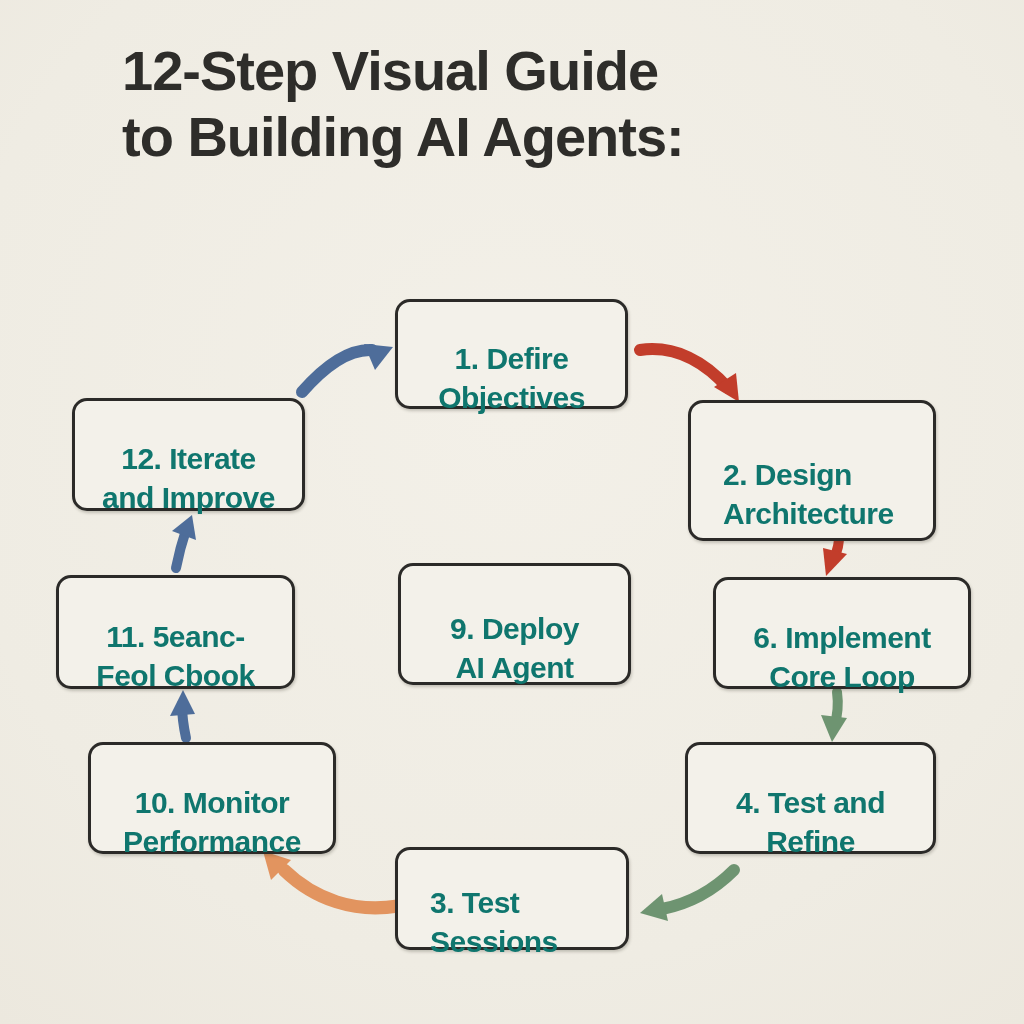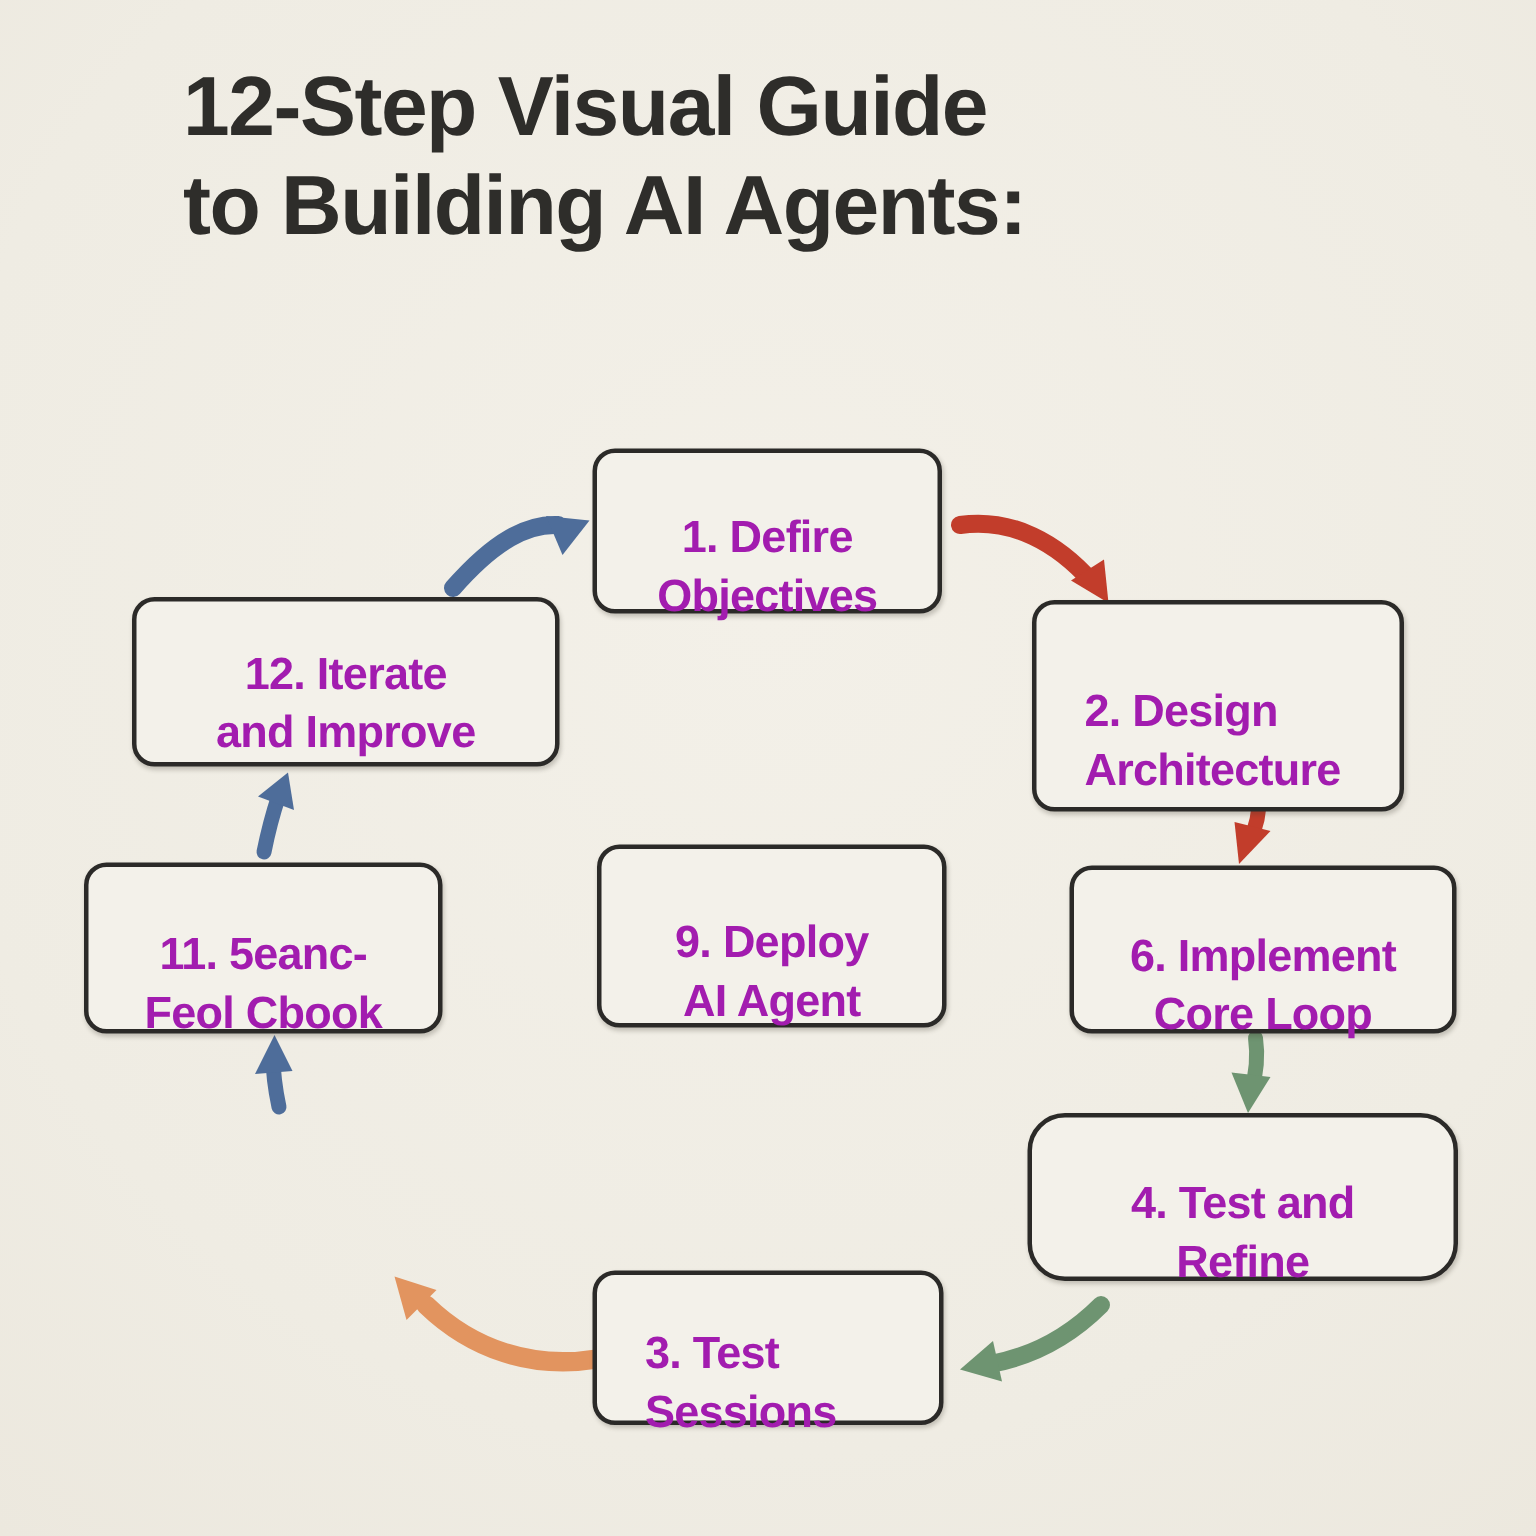--- a/index.html
+++ b/index.html
@@ -42,21 +42,21 @@
     border: 3px solid #2b2a28;
     border-radius: 15px;
     display: flex;
     align-items: center;
     justify-content: center;
     box-shadow: 1px 2px 3px rgba(60,55,45,0.25);
   }
   .node-label {
     font-size: 30px;
     font-weight: bold;
-    color: #a21caf;
+    color: #0f766e;
     line-height: 1.3;
     text-align: center;
     white-space: pre-line;
     letter-spacing: -0.5px;
     margin-top: 47px;
   }
   .node.align-left { justify-content: flex-start; padding-left: 32px; }
   .node.align-left .node-label { text-align: left; }
   .arrow-layer {
     position: absolute;
@@ -127,39 +127,43 @@
   <div class="node align-left" style="left:688px; top:400px; width:248px; height:141px;">
     <span class="node-label">2. Design
 Architecture</span>
   </div>
 
   <div class="node" style="left:713px; top:577px; width:258px; height:112px;">
     <span class="node-label">6. Implement
 Core Loop</span>
   </div>
 
-  <div class="node" style="left:685px; top:742px; width:287px; height:112px;border-radius:25px;">
+  <div class="node" style="left:685px; top:742px; width:251px; height:112px;">
     <span class="node-label">4. Test and
 Refine</span>
   </div>
 
   <div class="node align-left" style="left:395px; top:847px; width:234px; height:103px;">
     <span class="node-label">3. Test
 Sessions</span>
   </div>
 
   <div class="node" style="left:398px; top:563px; width:233px; height:122px;justify-content:center;">
     <span class="node-label">9. Deploy
 AI Agent</span>
   </div>
 
+  <div class="node" style="left:88px; top:742px; width:248px; height:112px;">
+    <span class="node-label">10. Monitor
+Performance</span>
+  </div>
 
   <div class="node" style="left:56px; top:575px; width:239px; height:114px;">
     <span class="node-label">11. 5eanc-
 Feol Cbook</span>
   </div>
 
-  <div class="node" style="left:88px; top:398px; width:285px; height:113px;align-items:flex-end;">
+  <div class="node" style="left:72px; top:398px; width:233px; height:113px;">
     <span class="node-label">12. Iterate
 and Improve</span>
   </div>
 
 </div>
 
 </body></html>

